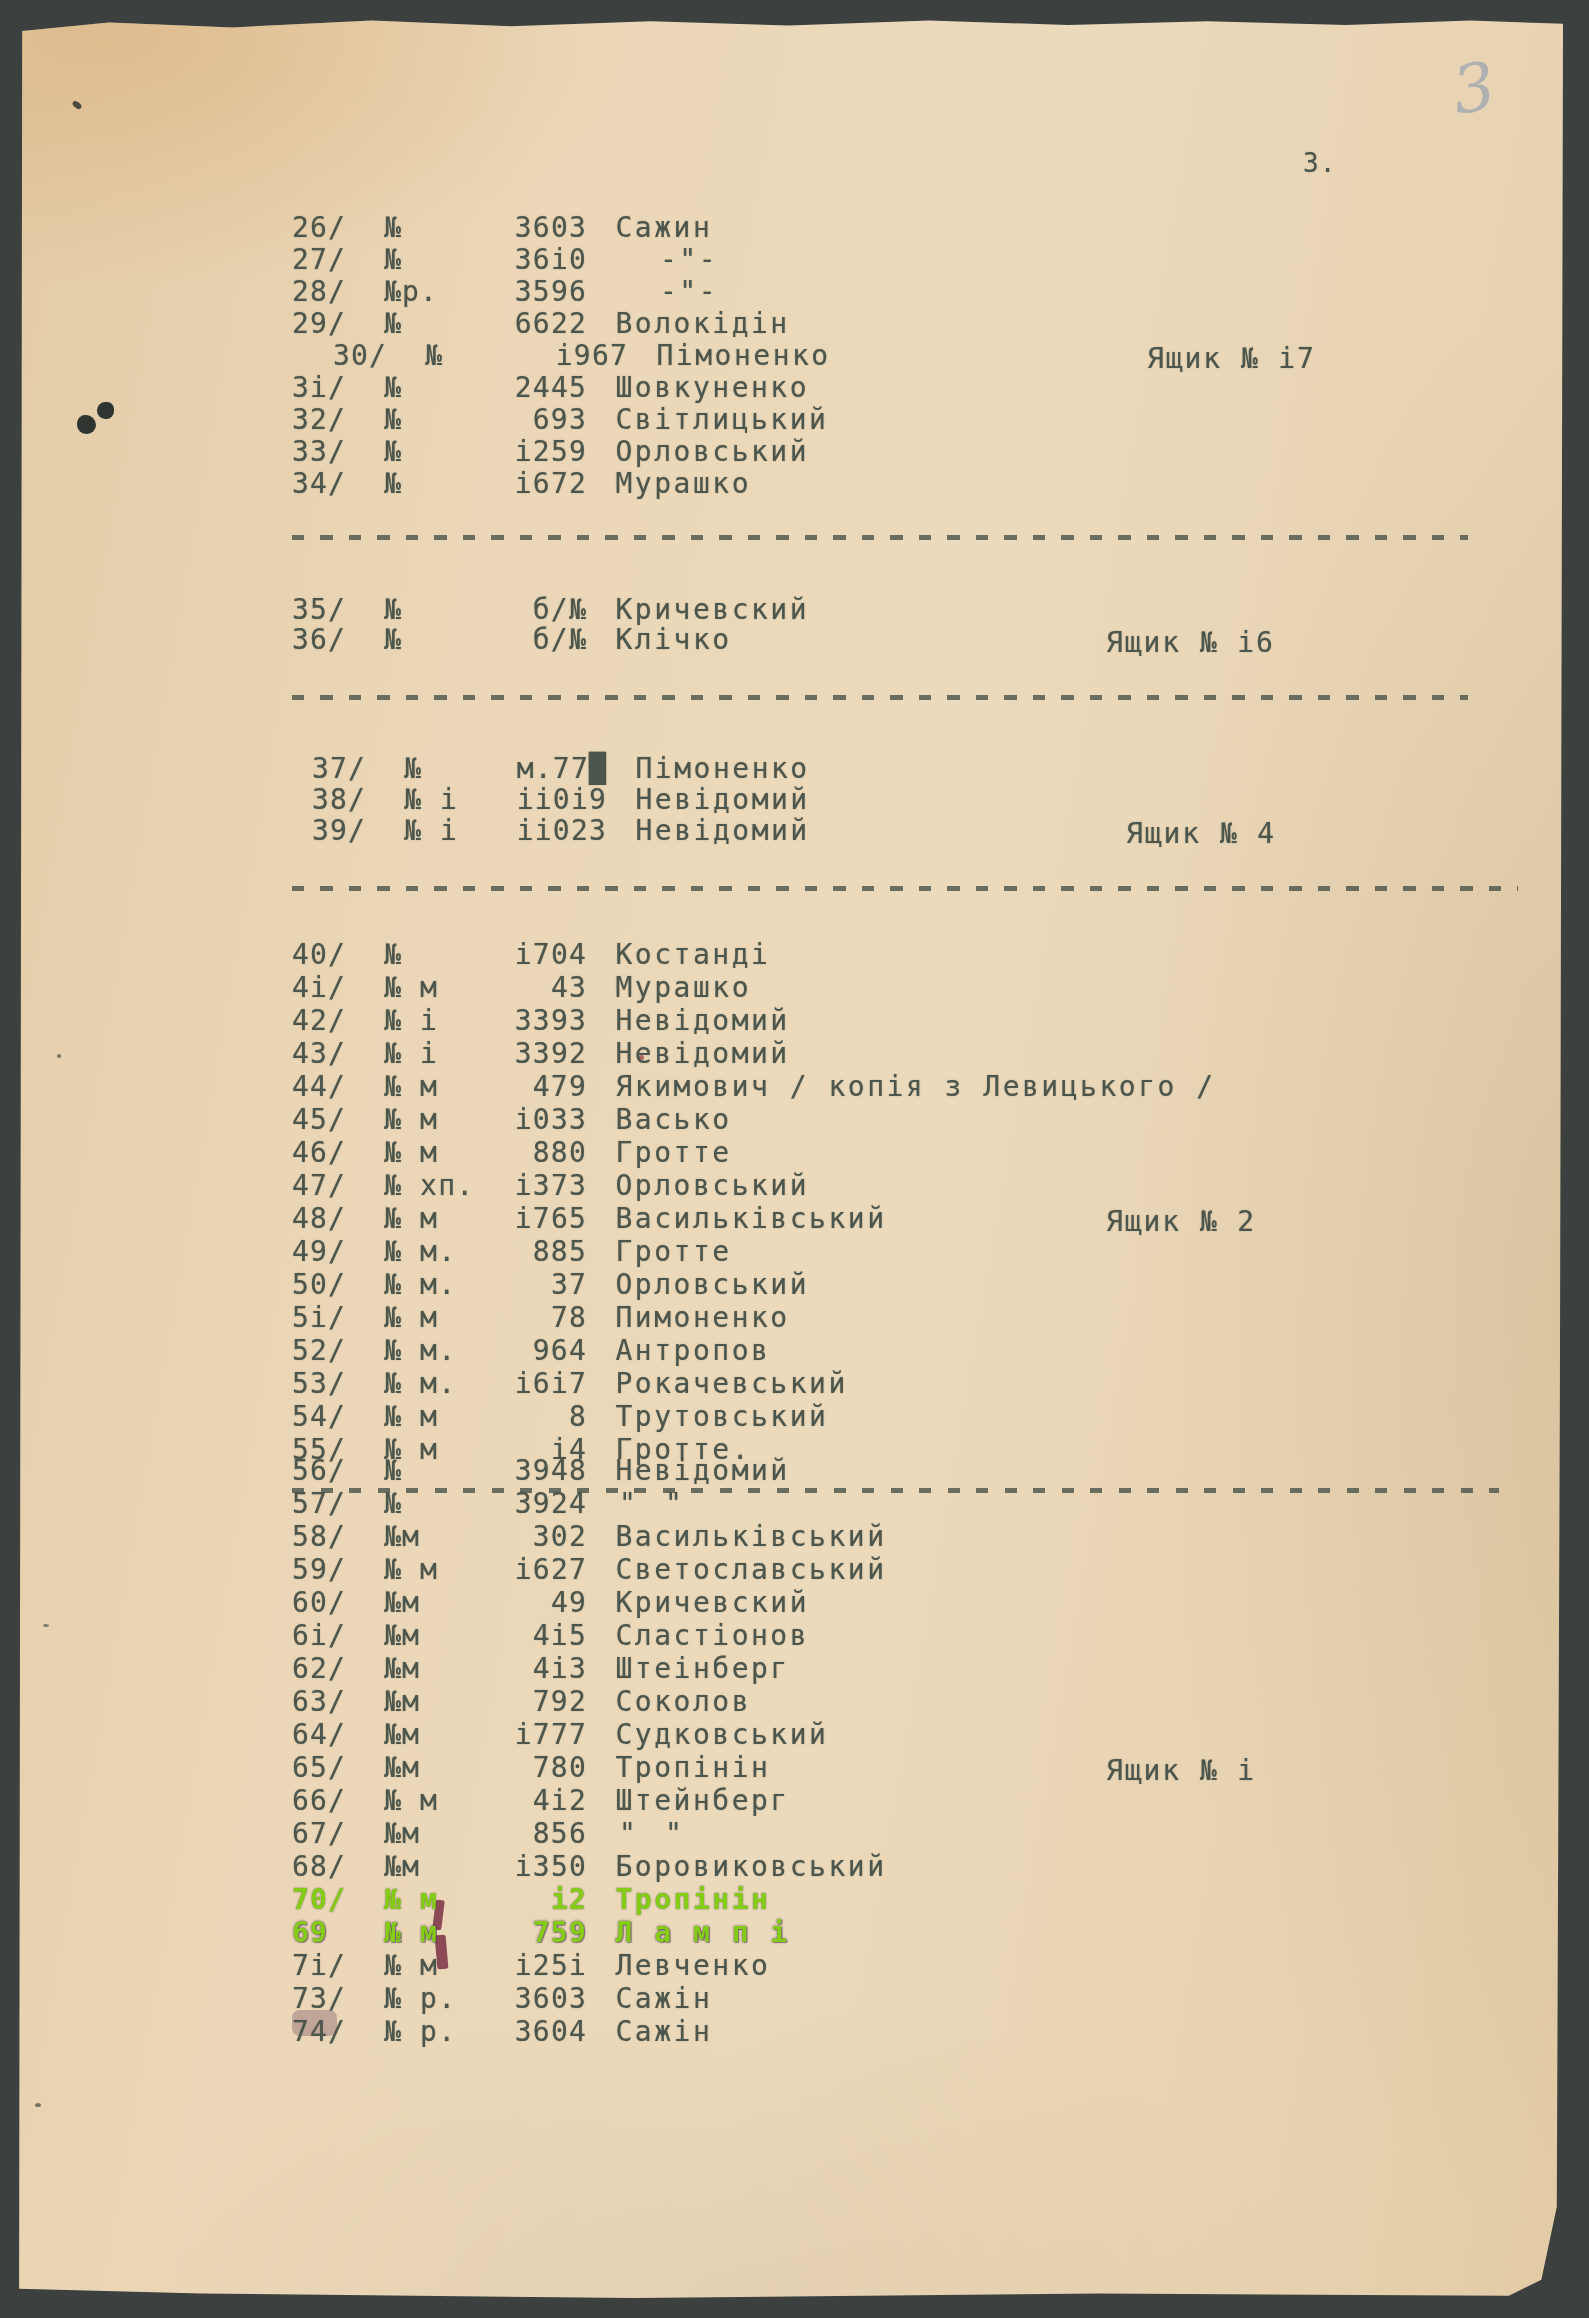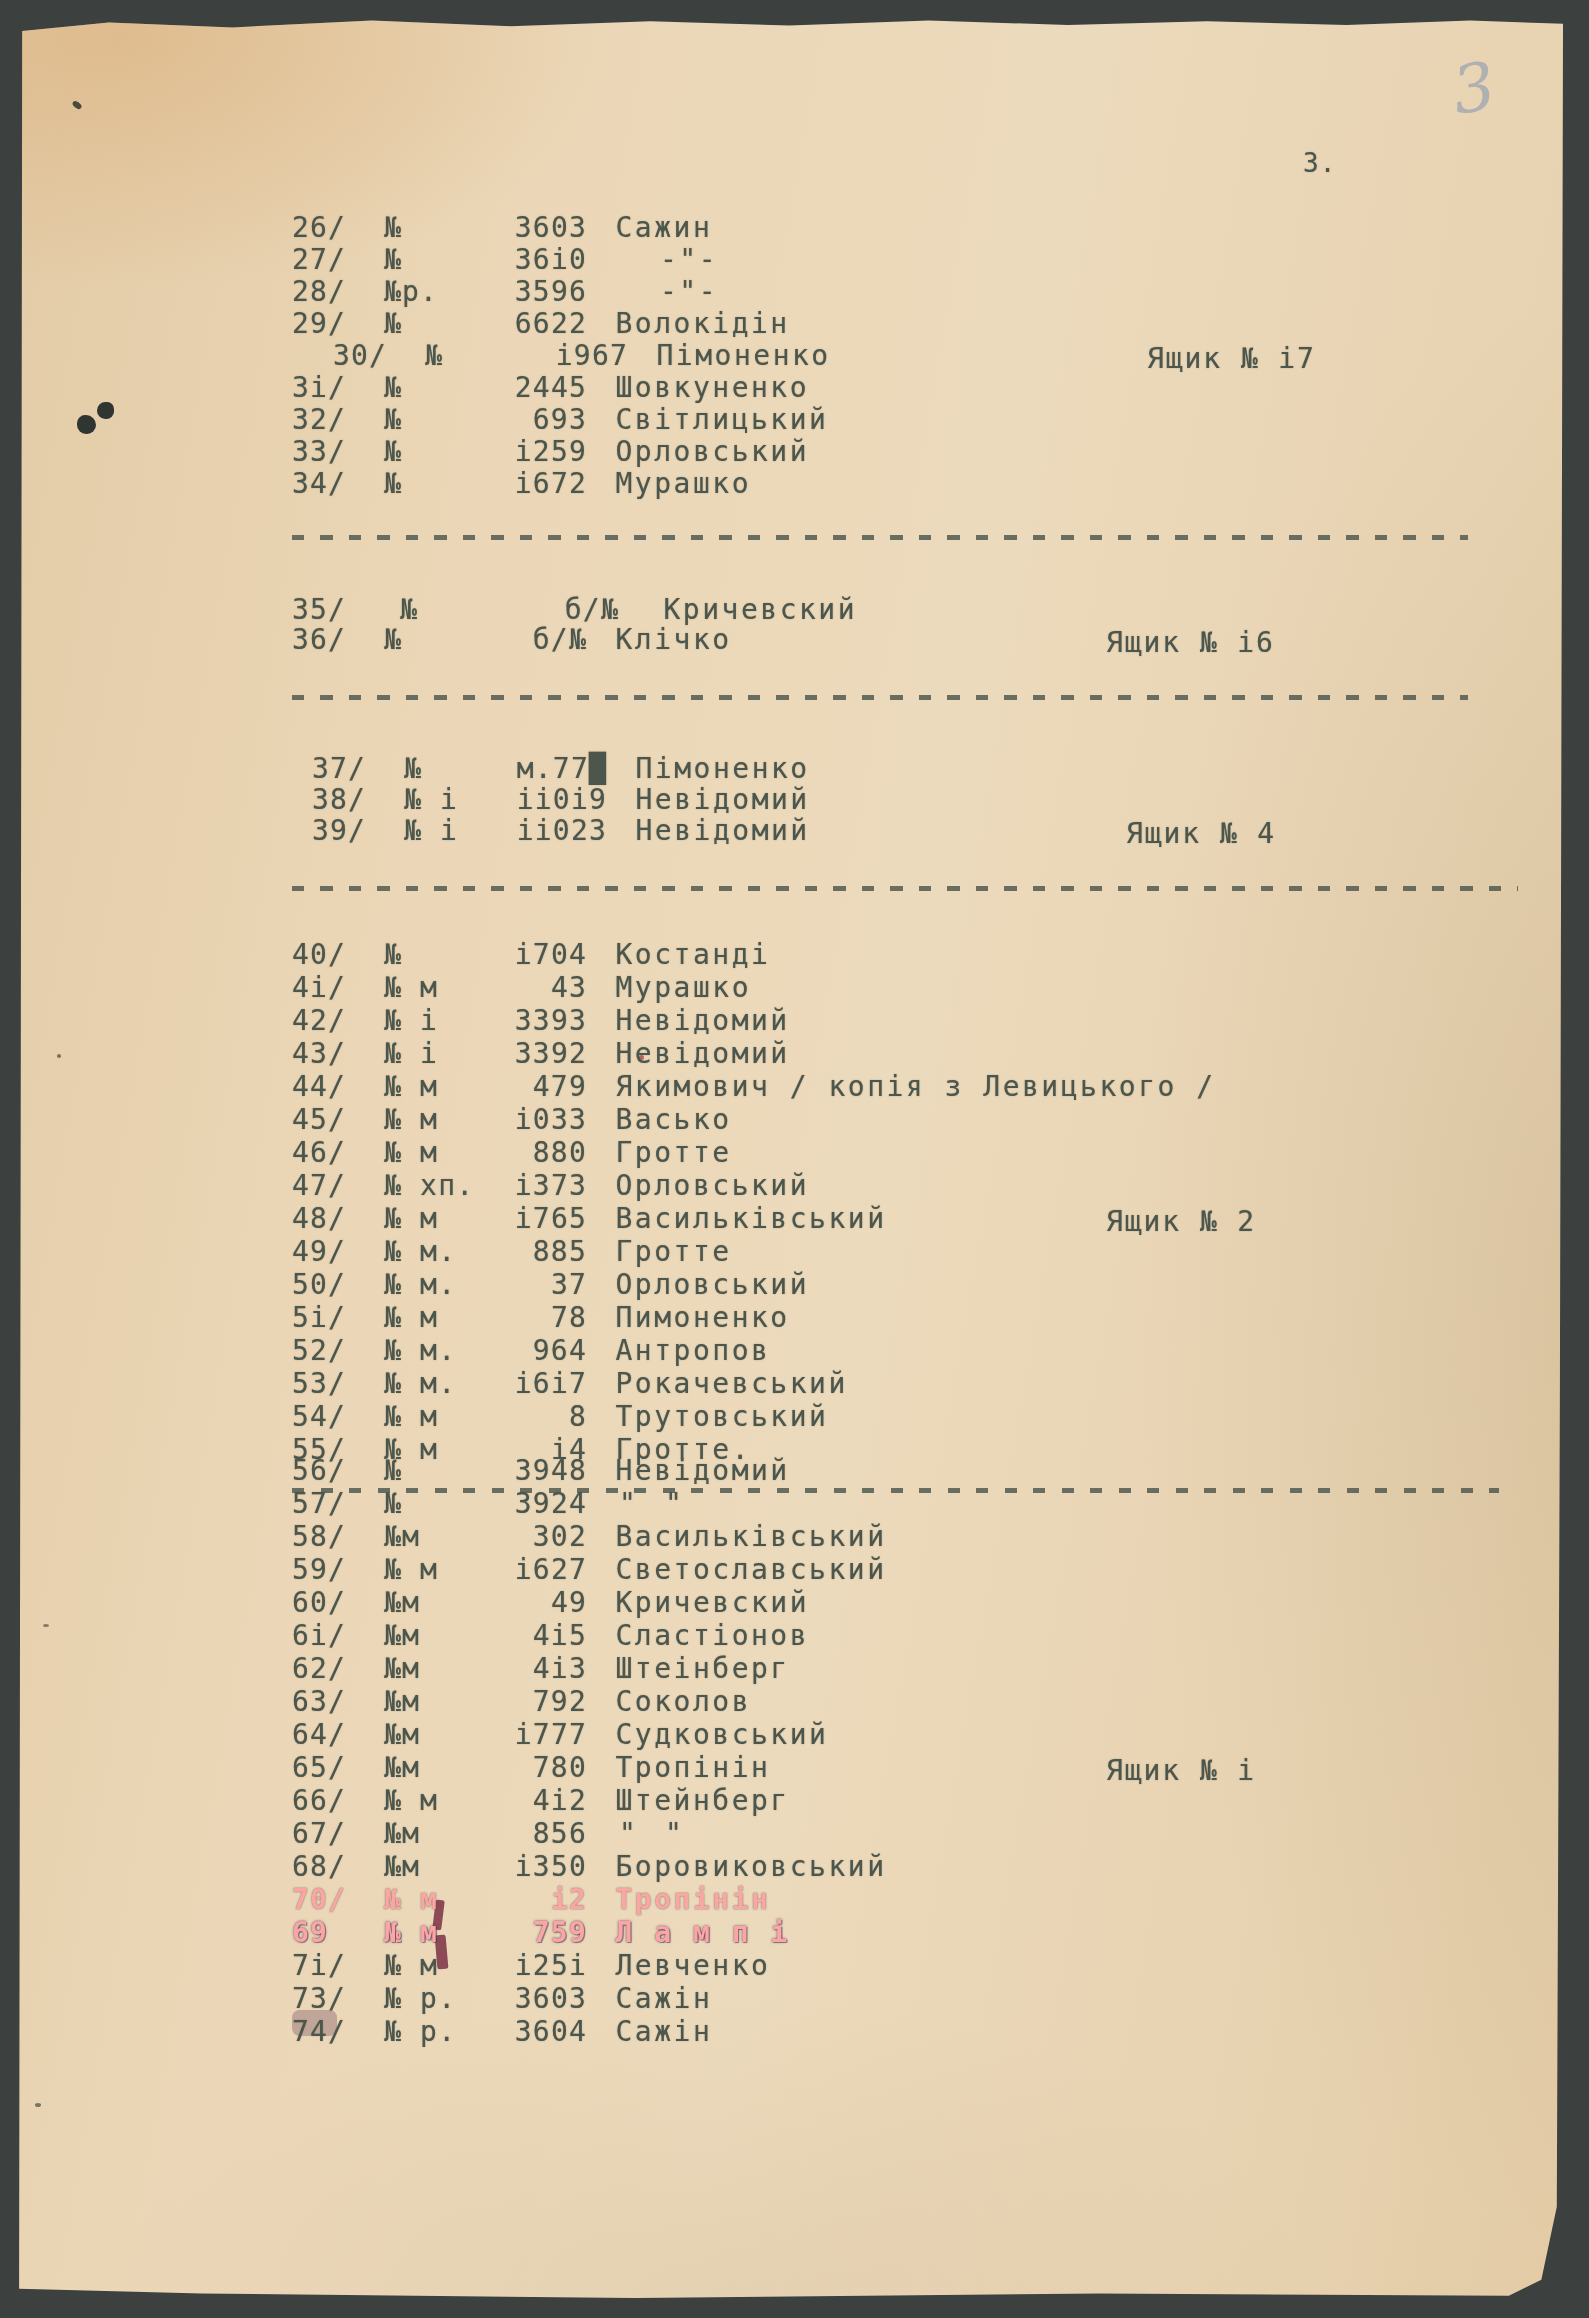--- a/index.html
+++ b/index.html
@@ -35,21 +35,21 @@
   #sheet{position:absolute;left:0;top:0;width:1589px;height:2319px;}
   .section{position:absolute;left:292px;}
   .row{position:relative;display:flex;align-items:baseline;font-size:28px;}
   .seq{width:92px;letter-spacing:1.2px;}
   .no{width:110px;letter-spacing:1.2px;}
   .num{width:93px;text-align:right;letter-spacing:1.2px;}
   .name{margin-left:28.5px;letter-spacing:2.5px;white-space:pre;text-align:center;}
   .name.ditto{margin-left:73px;}
   .name.quotes{margin-left:32px;letter-spacing:6.2px;}
   .box{position:absolute;left:814px;top:3.1px;letter-spacing:1.9px;white-space:pre;}
-  .bold{font-weight:700;color:#fca5a5;text-shadow:0 0 1.9px rgba(55,64,45,.75);}
+  .bold{font-weight:700;color:#84cc16;text-shadow:0 0 1.9px rgba(55,64,45,.75);}
   .overstrike{text-shadow:0 0 2.5px rgba(60,35,70,.85),1.2px 0.6px 0 rgba(80,50,95,.45);}
   .dash{
     position:absolute;height:5px;opacity:.82;
     background:repeating-linear-gradient(90deg,var(--ink) 0 12.4px,transparent 12.4px 28.5px);
   }
   .speck{position:absolute;background:#2f3530;border-radius:50%;}
   .red-mark{position:absolute;background:var(--red);opacity:.8;border-radius:2.5px;mix-blend-mode:multiply;}
 </style>
 </head>
 <body>
@@ -126,21 +126,21 @@
         <span class="name">Орловський</span>
       </div>
       <div class="row typed" style="height: 32px;">
         <span class="seq">34/</span>
         <span class="no">№</span>
         <span class="num">і672</span>
         <span class="name">Мурашко</span>
       </div>
     </div>
     <div class="section" style="top: 593px;">
-      <div class="row typed" style="height: 30px; gap: 16px;">
+      <div class="row typed" style="height: 30px;">
         <span class="seq">35/</span>
         <span class="no">№</span>
         <span class="num">б/№</span>
         <span class="name">Кричевский</span>
       </div>
       <div class="row typed" style="height: 30px;">
         <span class="seq">36/</span>
         <span class="no">№</span>
         <span class="num">б/№</span>
         <span class="name">Клічко</span>

